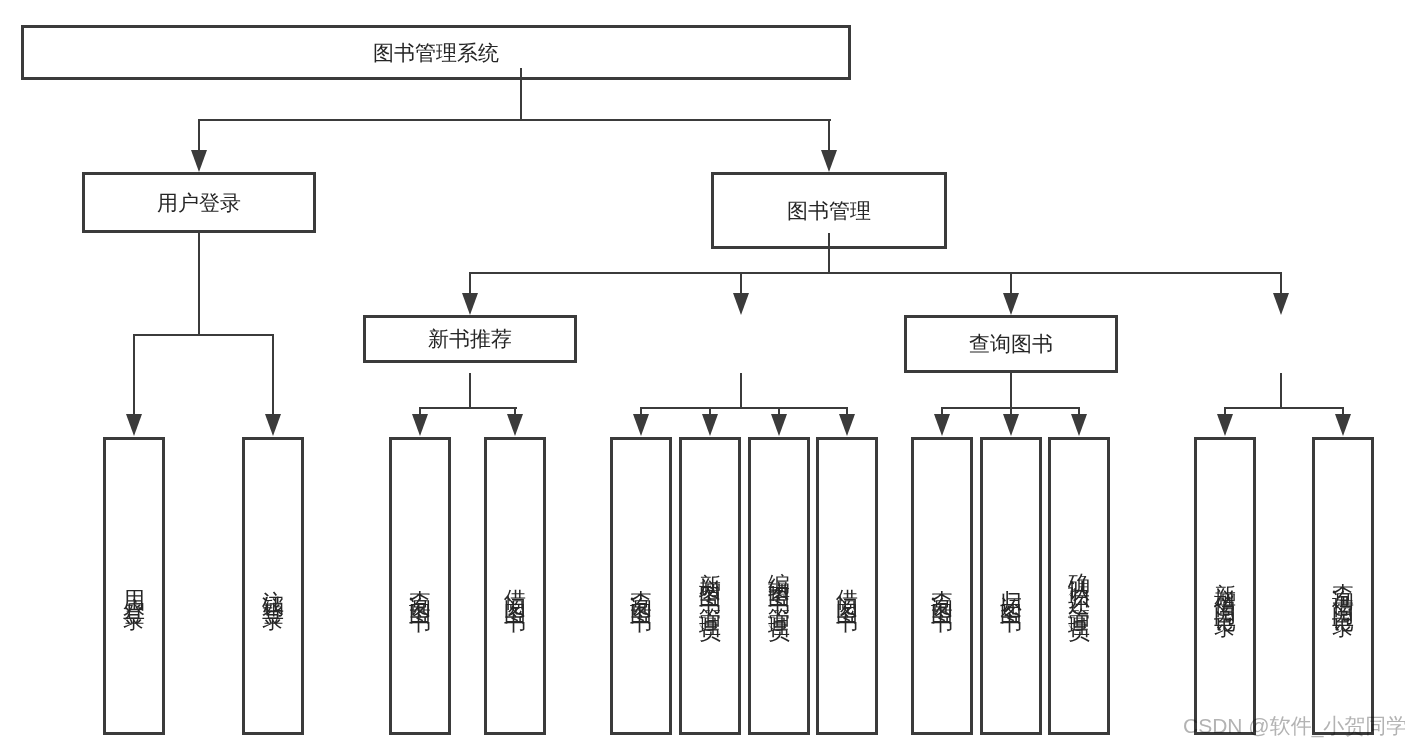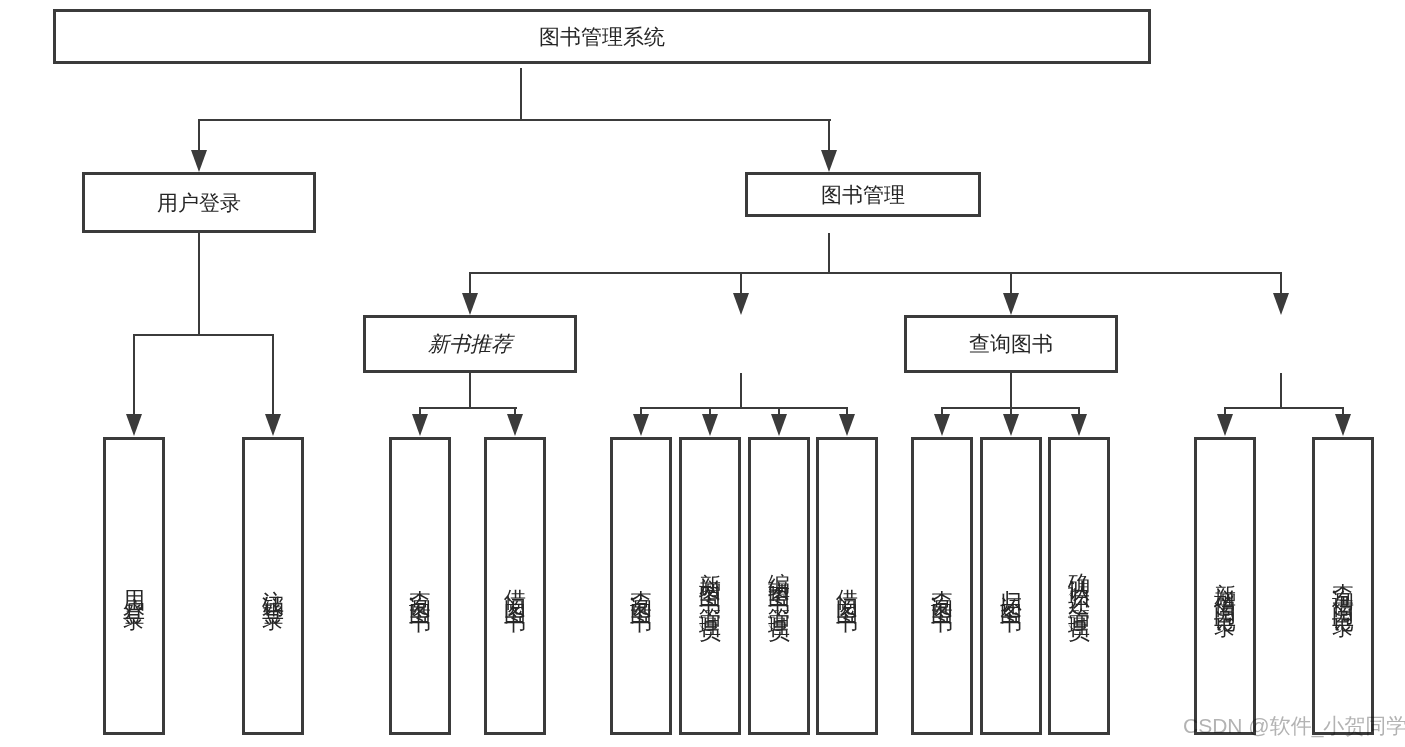--- a/index.html
+++ b/index.html
@@ -49,32 +49,32 @@
     mix-blend-mode:multiply;
     z-index:5;
     white-space:nowrap;
   }
 </style>
 </head>
 <body>
 
 <div class="canvas">
 
-  <div class="node" style="left:21px;top:9px;width:1098px;height:55px;margin-left:32px;">
+  <div class="node" style="left:21px;top:25px;width:830px;height:55px;">
     <span>图书管理系统</span>
   </div>
 
   <div class="node" style="left:82px;top:172px;width:234px;height:61px;">
     <span>用户登录</span>
   </div>
-  <div class="node" style="left:745px;top:172px;width:236px;height:45px;">
+  <div class="node" style="left:711px;top:172px;width:236px;height:77px;">
     <span>图书管理</span>
   </div>
 
-  <div class="node" style="left:363px;top:315px;width:214px;height:58px;font-style:italic;">
+  <div class="node" style="left:363px;top:315px;width:214px;height:48px;">
     <span>新书推荐</span>
   </div>
   <div class="node" style="left:904px;top:315px;width:214px;height:58px;">
     <span>查询图书</span>
   </div>
 
   <div class="node node--leaf" style="left:103px;">
     <span class="vtext">用户登录</span>
   </div>
   <div class="node node--leaf" style="left:242px;">

